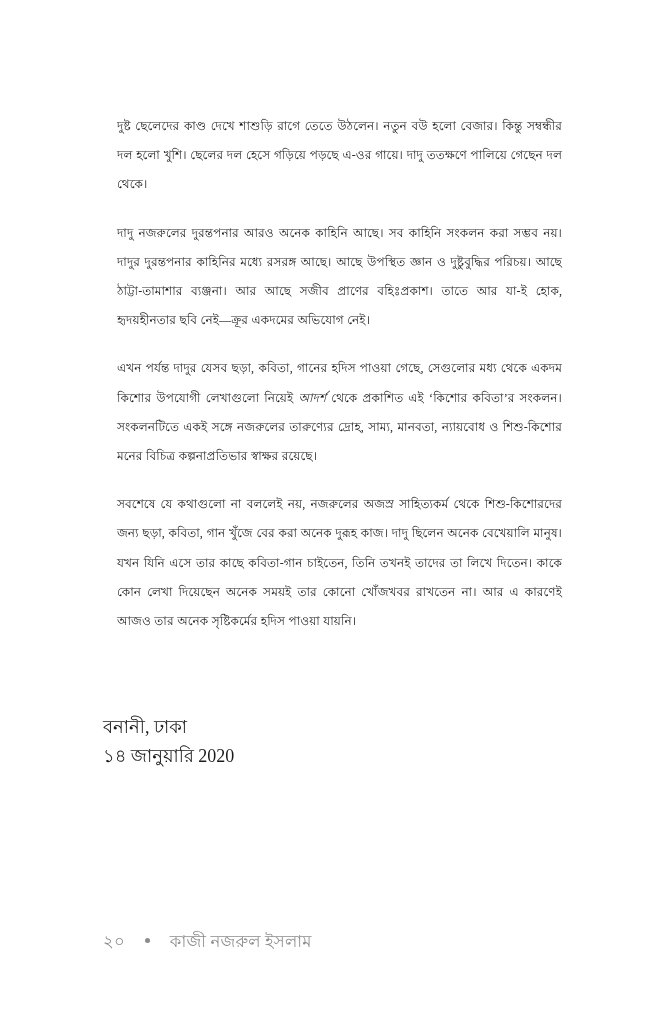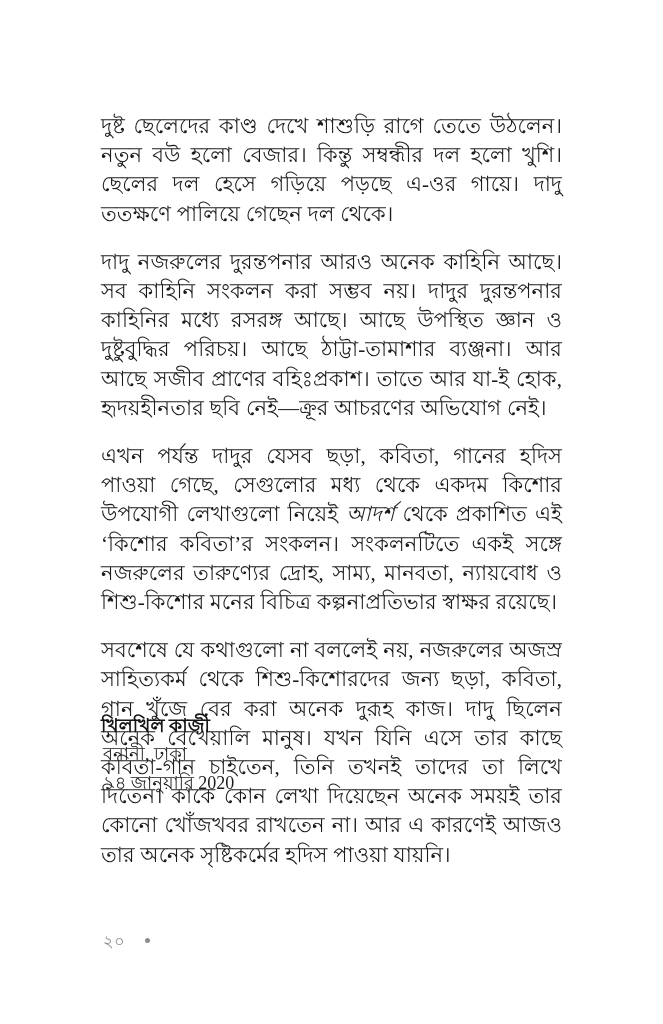--- a/index.html
+++ b/index.html
@@ -25,24 +25,24 @@
   }
 
   .text-block {
     position: absolute;
     left: 101px;
     top: 112px;
     width: 461px;
   }
 
   p.para {
-    margin: 0 0 19px 0;
+    margin: 0 0 19px 16px;
     text-align: justify;
     text-justify: inter-word;
-    font-size: 21px;
+    font-size: 12px;
     line-height: 29.2px;
     letter-spacing: 0.1px;
     word-spacing: 0.4px;
     color: #1b1b1b;
     hyphens: none;
   }
   p.para:last-of-type {
     margin-bottom: 0;
   }
 
@@ -94,32 +94,32 @@
 </style>
 </head>
 <body>
 
 <div class="page">
 
   <div class="text-block">
 
     <p class="para">দুষ্ট ছেলেদের কাণ্ড দেখে শাশুড়ি রাগে তেতে উঠলেন। নতুন বউ হলো বেজার। কিন্তু সম্বন্ধীর দল হলো খুশি। ছেলের দল হেসে গড়িয়ে পড়ছে এ-ওর গায়ে। দাদু ততক্ষণে পালিয়ে গেছেন দল থেকে।</p>
 
-    <p class="para">দাদু নজরুলের দুরন্তপনার আরও অনেক কাহিনি আছে। সব কাহিনি সংকলন করা সম্ভব নয়। দাদুর দুরন্তপনার কাহিনির মধ্যে রসরঙ্গ আছে। আছে উপস্থিত জ্ঞান ও দুষ্টুবুদ্ধির পরিচয়। আছে ঠাট্টা-তামাশার ব্যঞ্জনা। আর আছে সজীব প্রাণের বহিঃপ্রকাশ। তাতে আর যা-ই হোক, হৃদয়হীনতার ছবি নেই—ক্রূর আচরণের অভিযোগ নেই।</p>
+    <p class="para">দাদু নজরুলের দুরন্তপনার আরও অনেক কাহিনি আছে। সব কাহিনি সংকলন করা সম্ভব নয়। দাদুর দুরন্তপনার কাহিনির মধ্যে রসরঙ্গ আছে। আছে উপস্থিত জ্ঞান ও দুষ্টুবুদ্ধির পরিচয়। আছে ঠাট্টা-তামাশার ব্যঞ্জনা। আর আছে সজীব প্রাণের বহিঃপ্রকাশ। তাতে আর যা-ই হোক, হৃদয়হীনতার ছবি নেই—ক্রূর একদমের অভিযোগ নেই।</p>
 
     <p class="para"><span>এখন পর্যন্ত দাদুর যেসব ছড়া, কবিতা, গানের হদিস পাওয়া গেছে, সেগুলোর মধ্য থেকে একদম কিশোর উপযোগী লেখাগুলো নিয়েই </span><span class="pub-name">আদর্শ</span><span> থেকে প্রকাশিত এই ‘কিশোর কবিতা’র সংকলন। সংকলনটিতে একই সঙ্গে নজরুলের তারুণ্যের দ্রোহ, সাম্য, মানবতা, ন্যায়বোধ ও শিশু-কিশোর মনের বিচিত্র কল্পনাপ্রতিভার স্বাক্ষর রয়েছে।</span></p>
 
     <p class="para">সবশেষে যে কথাগুলো না বললেই নয়, নজরুলের অজস্র সাহিত্যকর্ম থেকে শিশু-কিশোরদের জন্য ছড়া, কবিতা, গান খুঁজে বের করা অনেক দুরূহ কাজ। দাদু ছিলেন অনেক বেখেয়ালি মানুষ। যখন যিনি এসে তার কাছে কবিতা-গান চাইতেন, তিনি তখনই তাদের তা লিখে দিতেন। কাকে কোন লেখা দিয়েছেন অনেক সময়ই তার কোনো খোঁজখবর রাখতেন না। আর এ কারণেই আজও তার অনেক সৃষ্টিকর্মের হদিস পাওয়া যায়নি।</p>
 
   </div>
 
   <div class="signature">
-    <p class="sig-name">খিলখিল কাজী</p>
     <p class="sig-line">বনানী, ঢাকা</p>
     <p class="sig-line">১৪ জানুয়ারি 2020</p>
   </div>
 
   <div class="footer">
     <span>২০</span>
     <span class="dot"></span>
+    <span>কাজী নজরুল ইসলাম</span>
   </div>
 
 </div>
 
 </body></html>

